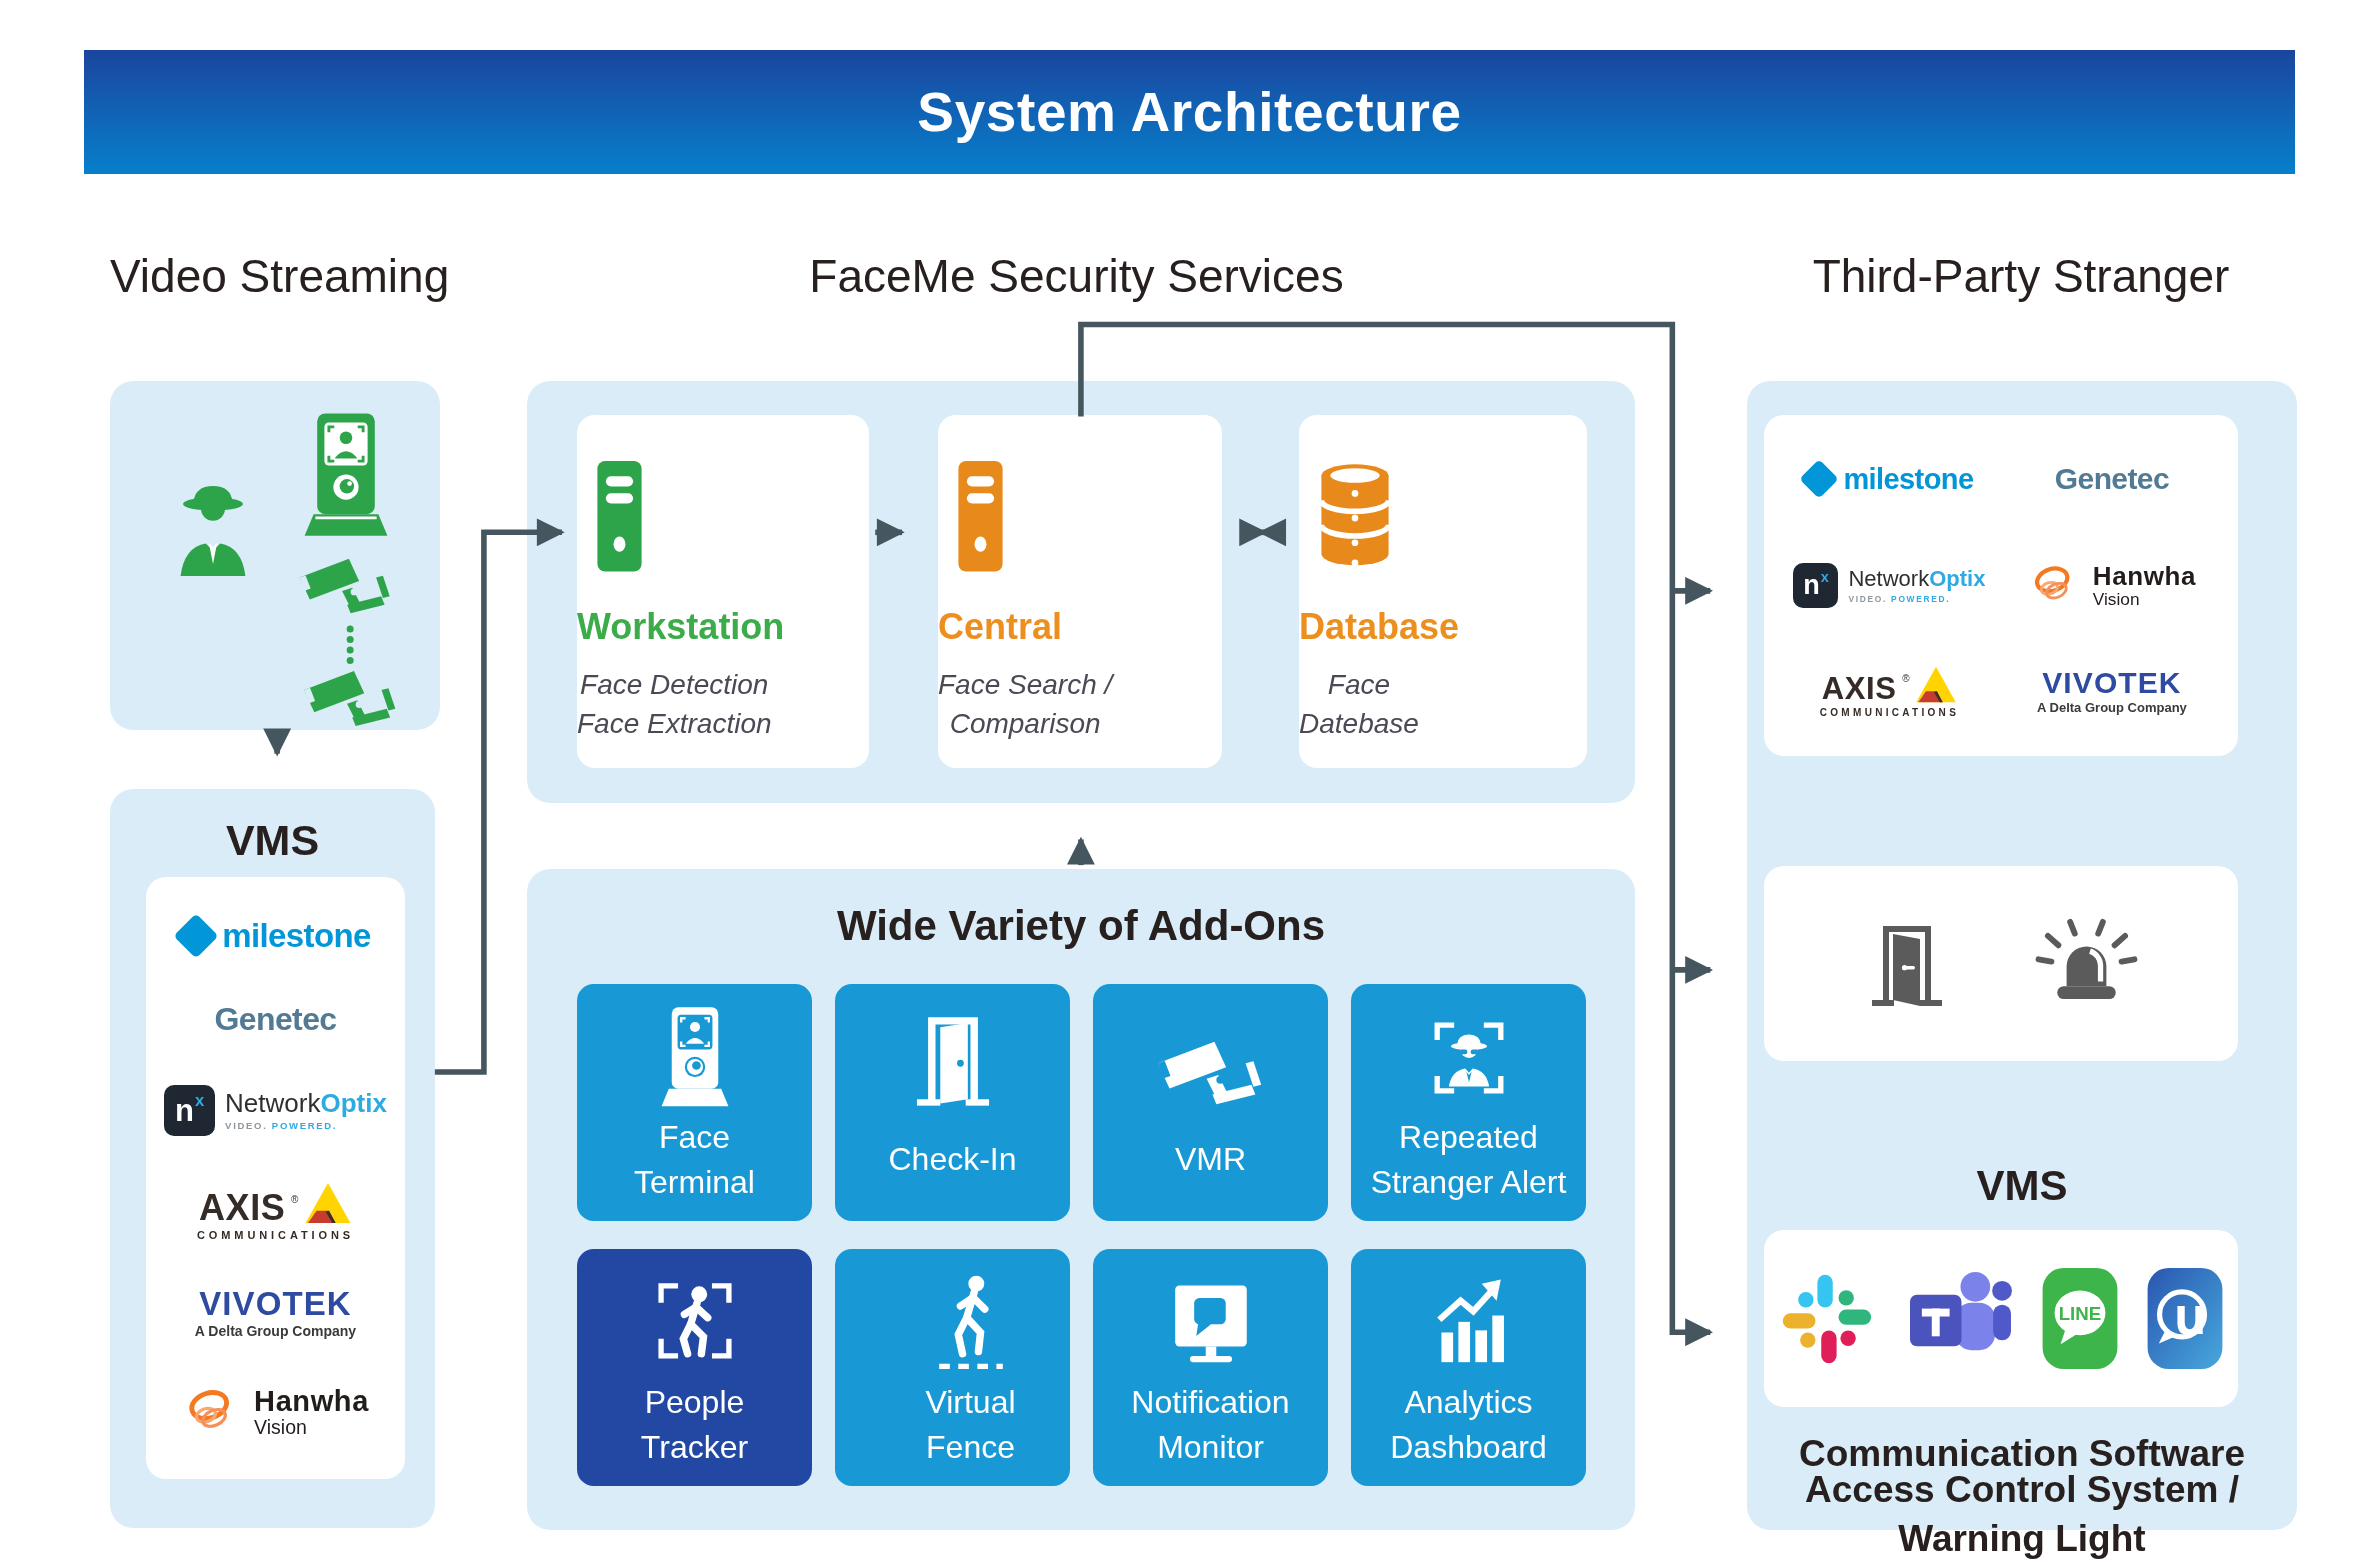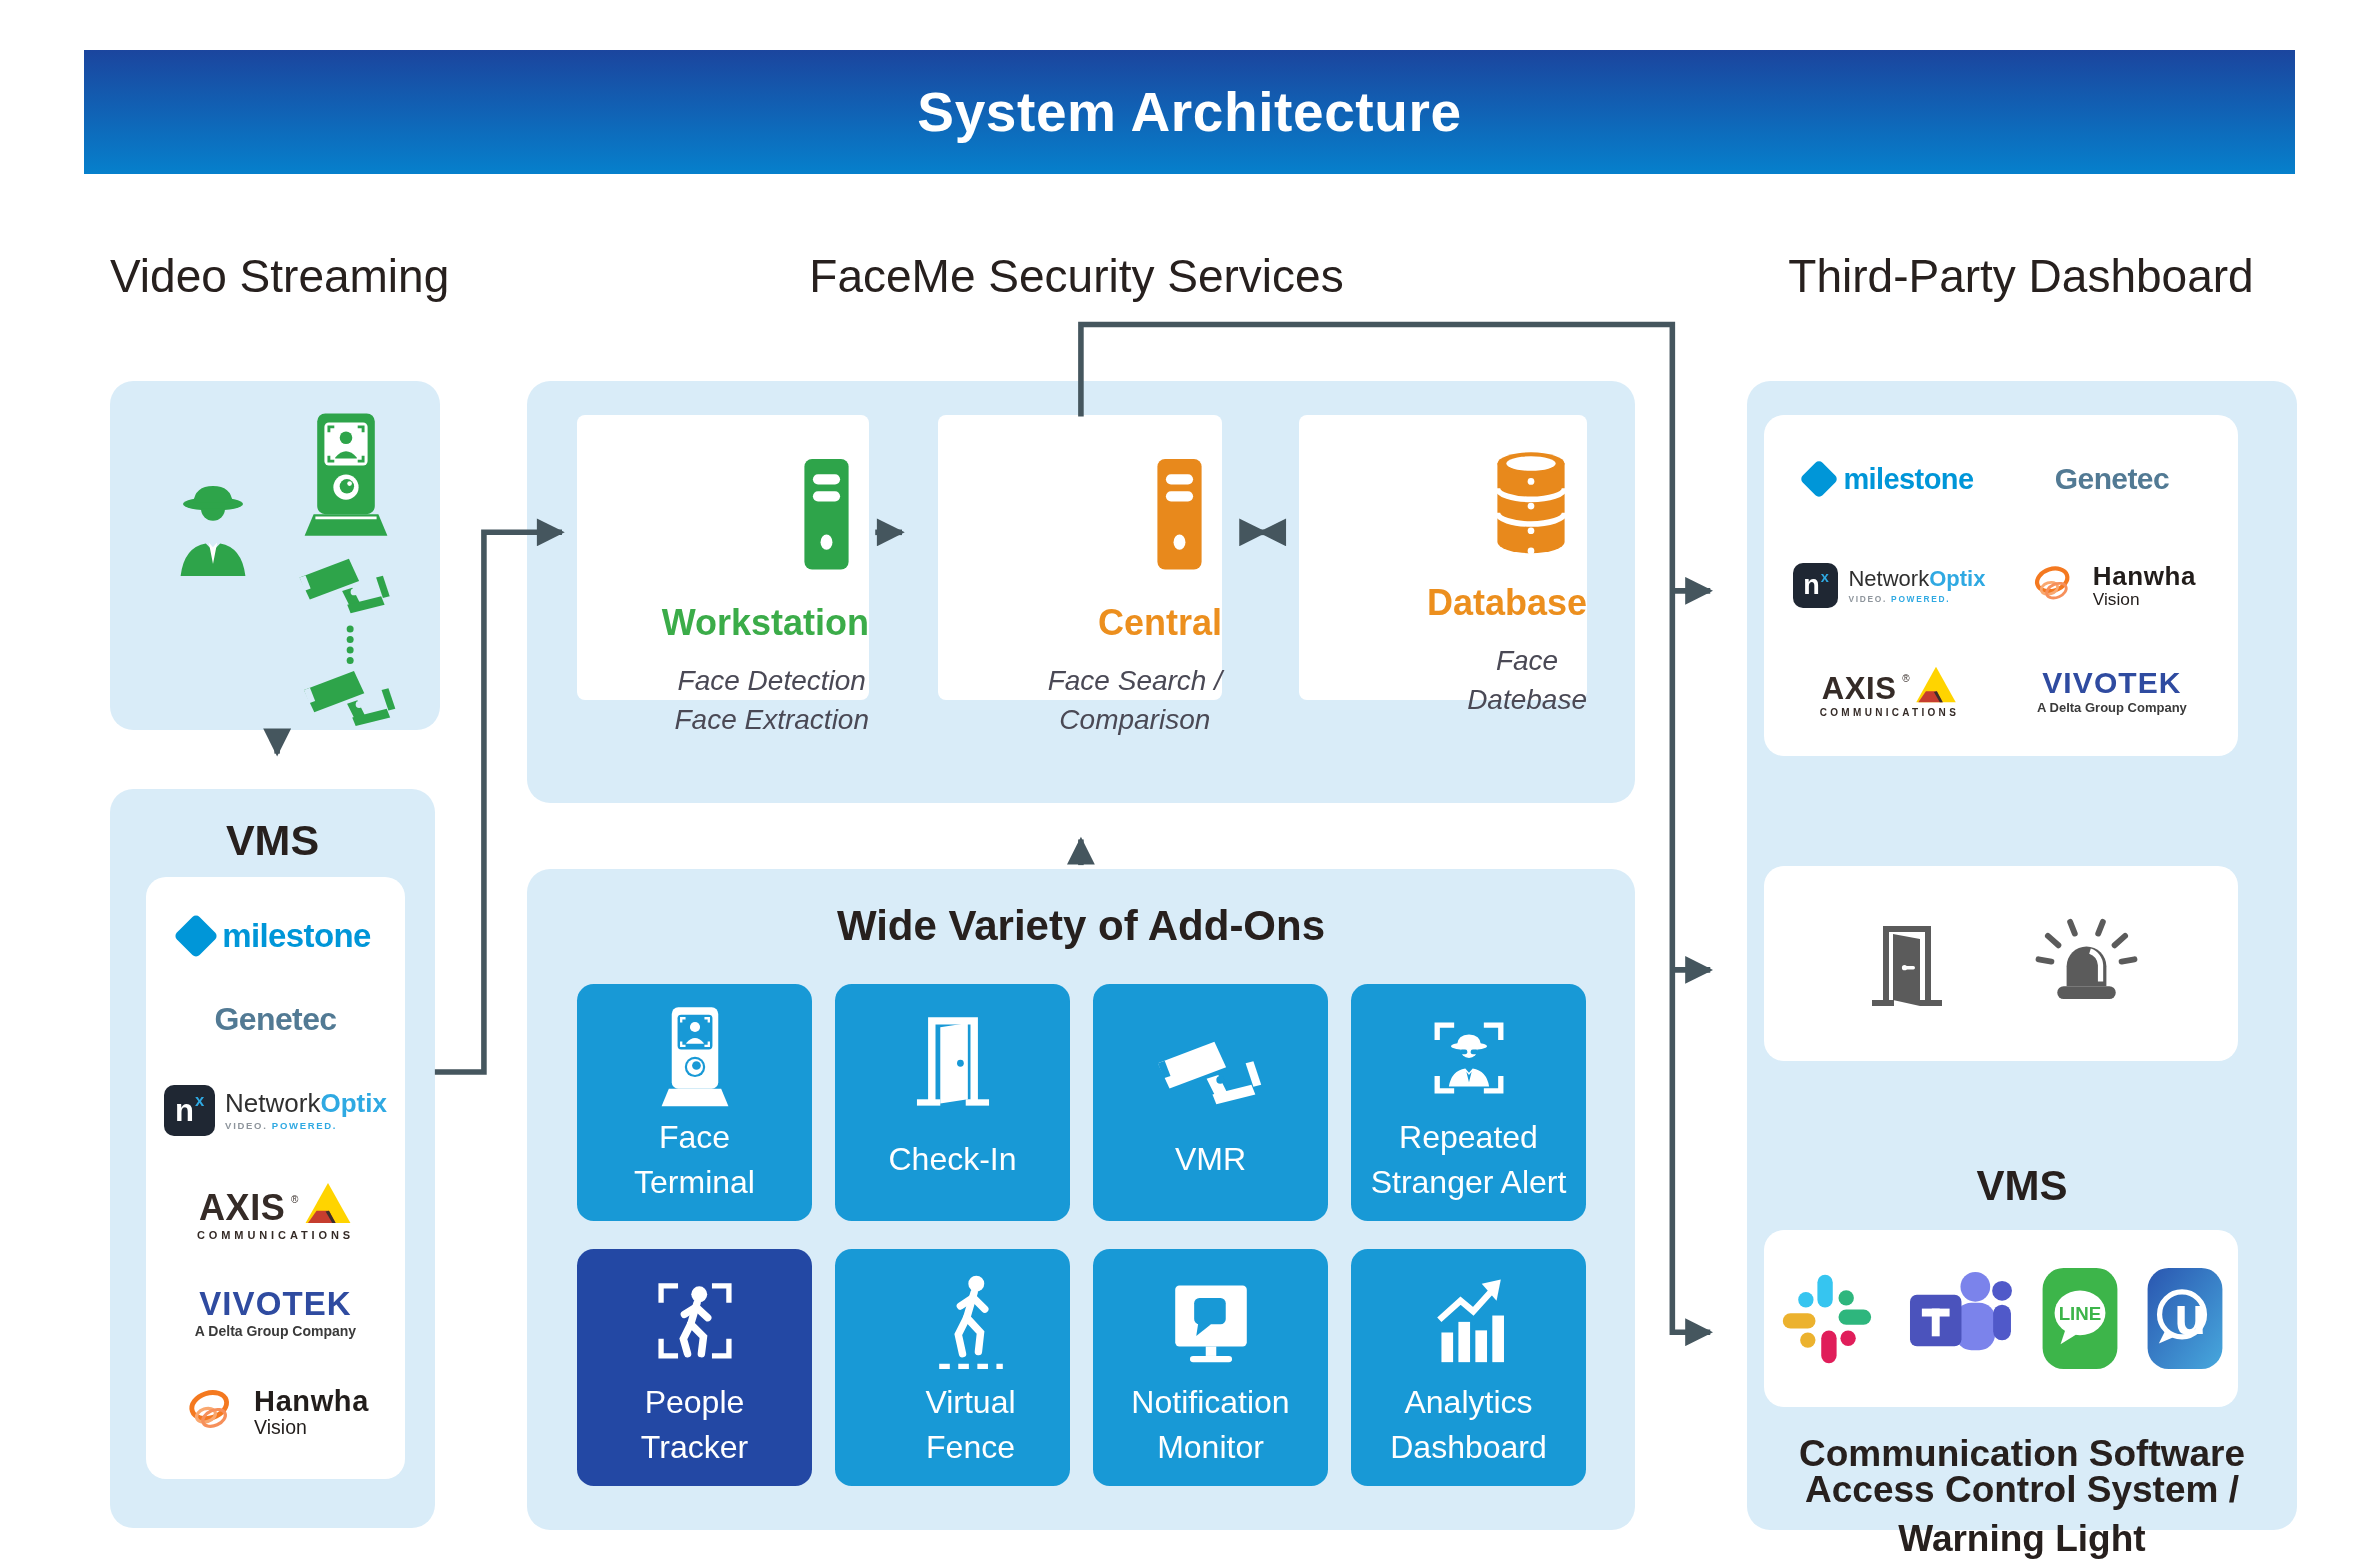--- a/index.html
+++ b/index.html
@@ -16,21 +16,21 @@
   
   .panel{background:var(--panel);border-radius:23.4px;}
   .video-panel{left:110px;top:381px;width:330px;height:349px;}
   .vms-panel{left:110px;top:789px;width:325px;height:739px;}
   .faceme-panel{left:527px;top:381px;width:1108px;height:422px;}
   .addons-panel{left:527px;top:869px;width:1108px;height:661px;}
   .third-panel{left:1747px;top:381px;width:550px;height:1149px;}
   .panel-label{width:100%;text-align:center;color:var(--heading);font-size:43px;font-weight:700;}
   .card{background:#ffffff;border-radius:20px;}
   
-  .node-card{top:34px;height:285px;border-radius:8px;display:flex;flex-direction:column;align-items:flex-end;padding-top:26px;box-sizing:border-box;}
+  .node-card{top:34px;height:353px;border-radius:18px;display:flex;flex-direction:column;align-items:flex-start;padding-top:26px;box-sizing:border-box;}
   .node-icon{height:152px;display:flex;align-items:center;justify-content:center;}
   .node-label{font-size:36px;font-weight:600;margin-top:13.4px;}
   .node-label.green{color:var(--green_text);} .node-label.orange{color:var(--orange_text);}
   .node-lines{margin-top:18px;text-align:center;font-size:28px;line-height:1.38;color:var(--subtext);font-style:italic;}
   
   .addons-heading{left:0;top:33px;width:100%;text-align:center;color:var(--heading);font-size:42px;font-weight:700;}
   .tile{width:235px;height:237px;border-radius:16.7px;background:var(--tile);display:flex;flex-direction:column;align-items:center;box-sizing:border-box;}
   .tile.dark{background:var(--tile_dark);}
   .tile-icon{height:128px;display:flex;align-items:flex-end;justify-content:center;padding-top:14.5px;box-sizing:border-box;}
   .tile-label{height:96px;display:flex;flex-direction:column;justify-content:center;text-align:center;color:#ffffff;font-size:32px;line-height:1.42;font-weight:500;}
@@ -77,21 +77,21 @@
 </style>
 </head>
 <body>
 
 <header class="abs banner">
   <h1>System Architecture</h1>
 </header>
 
 <div class="abs heading h-video">Video Streaming</div>
 <div class="abs heading h-faceme">FaceMe Security Services</div>
-<div class="abs heading h-third">Third-Party Dashboard</div>
+<div class="abs heading h-third">Third-Party Stranger</div>
 
 <section class="abs panel video-panel">
   <svg class="vp-icon" style="left:43px;top:71px;" width="120" height="152" viewBox="0 0 100 100">
     <g fill="var(--green)">
       <ellipse cx="50" cy="30" rx="25" ry="5.5"></ellipse>
       <path d="M33.5 29 q1.5 -14 16.5 -14 q15 0 16.5 14 z"></path>
       <path d="M40 34 a10 10 0 0 0 20 0 z"></path>
       <path d="M23 90 q3 -24 21 -27 l6 6 6 -6 q18 3 21 27 z"></path>
     </g>
     <polygon points="50,66 46.5,62 50,80 53.5,62" fill="#ffffff"></polygon>

